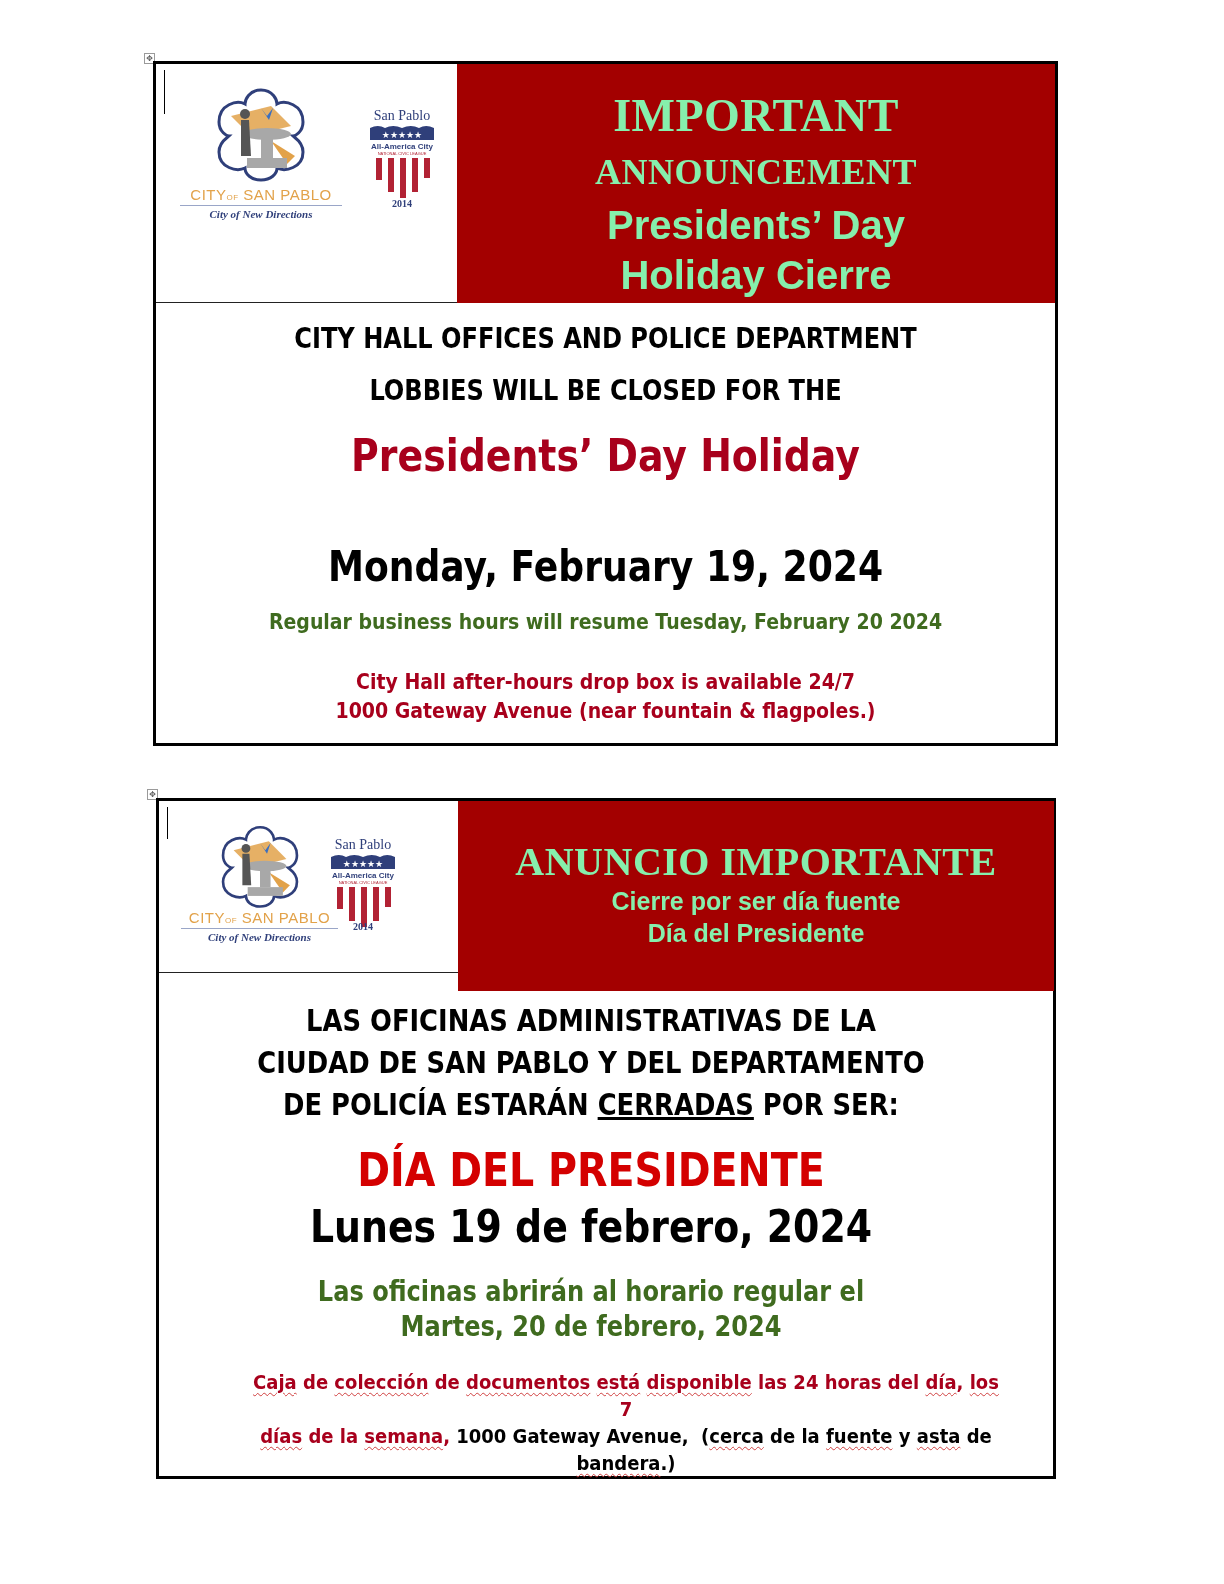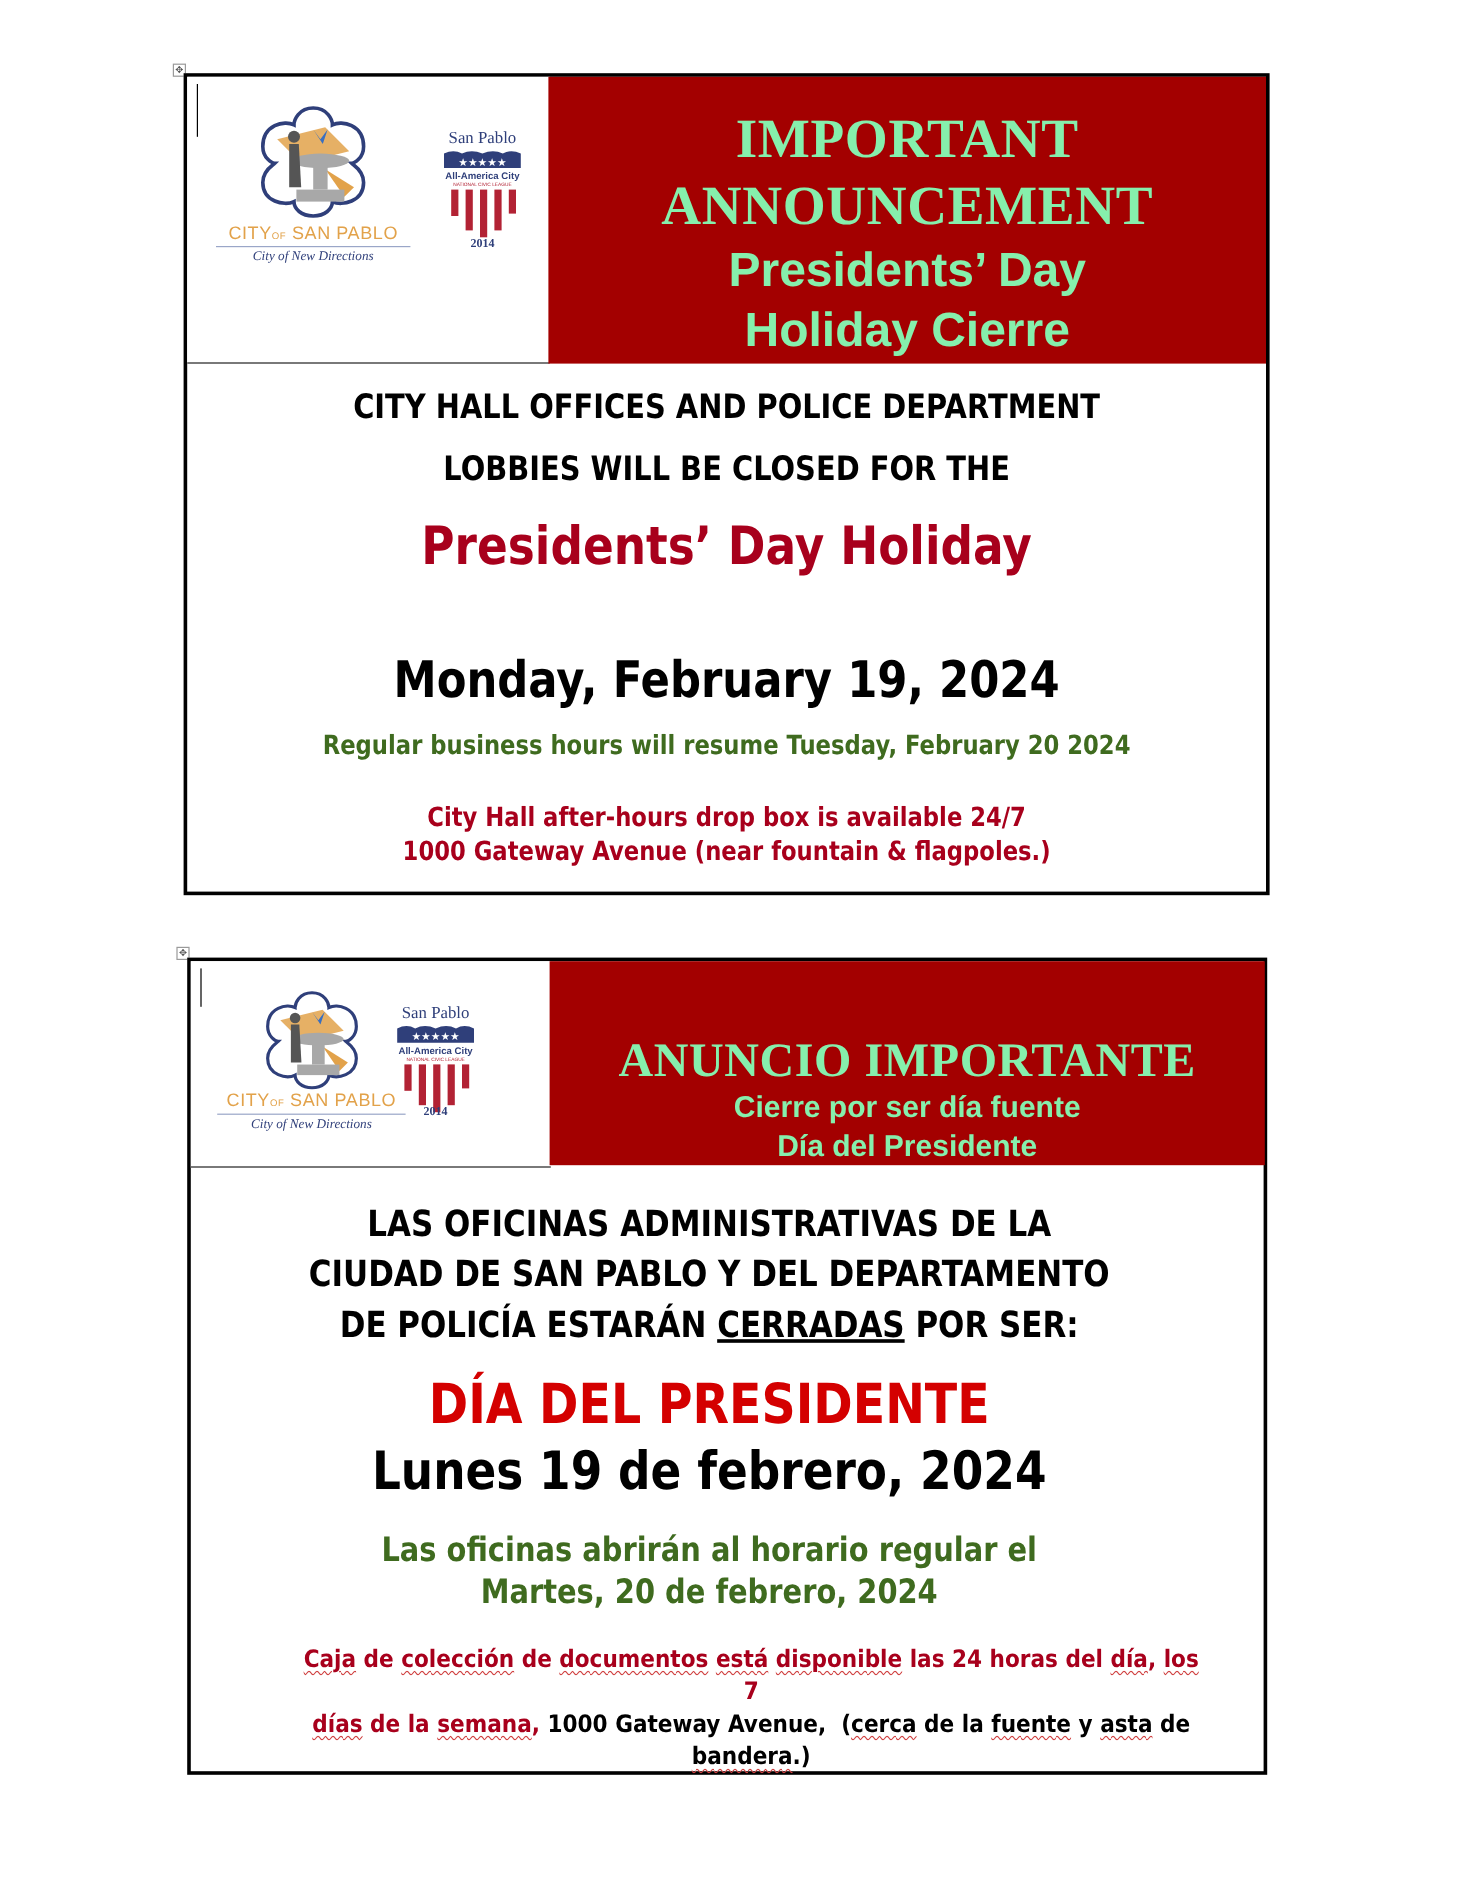--- a/index.html
+++ b/index.html
@@ -10,21 +10,21 @@
   .cursor-line { position:absolute; width:1px; background:#000; }
   .red-panel { position:absolute; background:#a30000; color:#86efac; text-align:center; box-sizing:border-box; }
   .serif-title { font-family:"Liberation Serif", serif; font-weight:bold; letter-spacing:0.5px; }
   .sans-sub { font-family:"Liberation Sans", sans-serif; font-weight:bold; }
   .body-txt { position:absolute; left:0; right:0; text-align:center; font-family:"DejaVu Sans", sans-serif; font-weight:bold; }
   .condensed { transform:scaleX(0.86); transform-origin:center; }
   .logo-city { position:absolute; }
   .logo-aac { position:absolute; }
   .city-name { font-family:"Liberation Sans", sans-serif; color:#e2a24a; font-size:15px; letter-spacing:0.5px; white-space:nowrap; }
   .city-name small { font-size:8px; }
-  .city-tag { font-family:"Liberation Serif", serif; font-style:italic; font-weight:normal; color:#2f3f7a; font-size:11px; white-space:nowrap; }
+  .city-tag { font-family:"Liberation Serif", serif; font-style:italic; font-weight:bold; color:#2f3f7a; font-size:11px; white-space:nowrap; }
   .aac-name { font-family:"Liberation Serif", serif; color:#2f3f7a; font-size:14px; white-space:nowrap; text-align:center; }
   .aac-year { font-family:"Liberation Serif", serif; font-weight:bold; color:#2f3f7a; font-size:10px; text-align:center; }
   .squiggle { text-decoration:underline wavy #d04040; text-decoration-thickness:1px; text-underline-offset:3px; }
   .red { color:#a8001c; }
   .black { color:#000; }
 </style>
 </head>
 <body>
 
 <div class="move-handle" style="left:144px;top:53px;">✥</div>
@@ -65,21 +65,21 @@
         <rect x="32" y="34" width="6" height="40" fill="#b22234"></rect>
         <rect x="44" y="34" width="6" height="34" fill="#b22234"></rect>
         <rect x="56" y="34" width="6" height="20" fill="#b22234"></rect>
       </svg>
       <div class="aac-year">2014</div>
     </div>
   </div>
 
   <div class="red-panel" style="left:301px;top:0;width:598px;height:239px;padding-top:24px;">
     <div class="serif-title" style="font-size:46px;line-height:56px;">IMPORTANT</div>
-    <div class="serif-title" style="font-size:46px;line-height:56px;">ANNOUNCEMENT</div>
+    <div class="serif-title" style="font-size:36px;line-height:56px;">ANNOUNCEMENT</div>
     <div class="sans-sub" style="font-size:40px;line-height:50px;">Presidents’ Day</div>
     <div class="sans-sub" style="font-size:40px;line-height:50px;">Holiday Cierre</div>
   </div>
 
   <div class="body-txt condensed" style="top:258px;font-size:28px;color:#000;">CITY HALL OFFICES AND POLICE DEPARTMENT</div>
   <div class="body-txt condensed" style="top:310px;font-size:28px;color:#000;">LOBBIES WILL BE CLOSED FOR THE</div>
   <div class="body-txt condensed" style="top:366px;font-size:44px;color:#a8001c;">Presidents’ Day Holiday</div>
   <div class="body-txt condensed" style="top:478px;font-size:42px;color:#000;">Monday, February 19, 2024</div>
   <div class="body-txt condensed" style="top:545px;font-size:22px;color:#3f6b1f;">Regular business hours will resume Tuesday, February 20 2024</div>
   <div class="body-txt condensed" style="top:605px;font-size:22px;color:#a8001c;">City Hall after-hours drop box is available 24/7</div>
@@ -122,21 +122,21 @@
         <rect x="8" y="34" width="6" height="22" fill="#b22234"></rect>
         <rect x="20" y="34" width="6" height="34" fill="#b22234"></rect>
         <rect x="32" y="34" width="6" height="40" fill="#b22234"></rect>
         <rect x="44" y="34" width="6" height="34" fill="#b22234"></rect>
         <rect x="56" y="34" width="6" height="20" fill="#b22234"></rect>
       </svg>
       <div class="aac-year" style="margin-top:-6px;">2014</div>
     </div>
   </div>
 
-  <div class="red-panel" style="left:299px;top:0;width:596px;height:170px;padding-top:60px;">
+  <div class="red-panel" style="left:299px;top:0;width:596px;height:190px;padding-top:38px;">
     <div class="serif-title" style="font-size:40px;line-height:46px;">ANUNCIO IMPORTANTE</div>
     <div class="sans-sub" style="font-size:25px;line-height:32px;">Cierre por ser día fuente</div>
     <div class="sans-sub" style="font-size:25px;line-height:32px;">Día del Presidente</div>
   </div>
 
   <div class="body-txt condensed" style="left:-30px;top:202px;font-size:30px;color:#000;">LAS OFICINAS ADMINISTRATIVAS DE LA</div>
   <div class="body-txt condensed" style="left:-30px;top:244px;font-size:30px;color:#000;">CIUDAD DE SAN PABLO Y DEL DEPARTAMENTO</div>
   <div class="body-txt condensed" style="left:-30px;top:286px;font-size:30px;color:#000;">
     <span>DE POLICÍA ESTARÁN </span><span style="text-decoration:underline;">CERRADAS</span><span> POR SER:</span>
   </div>

